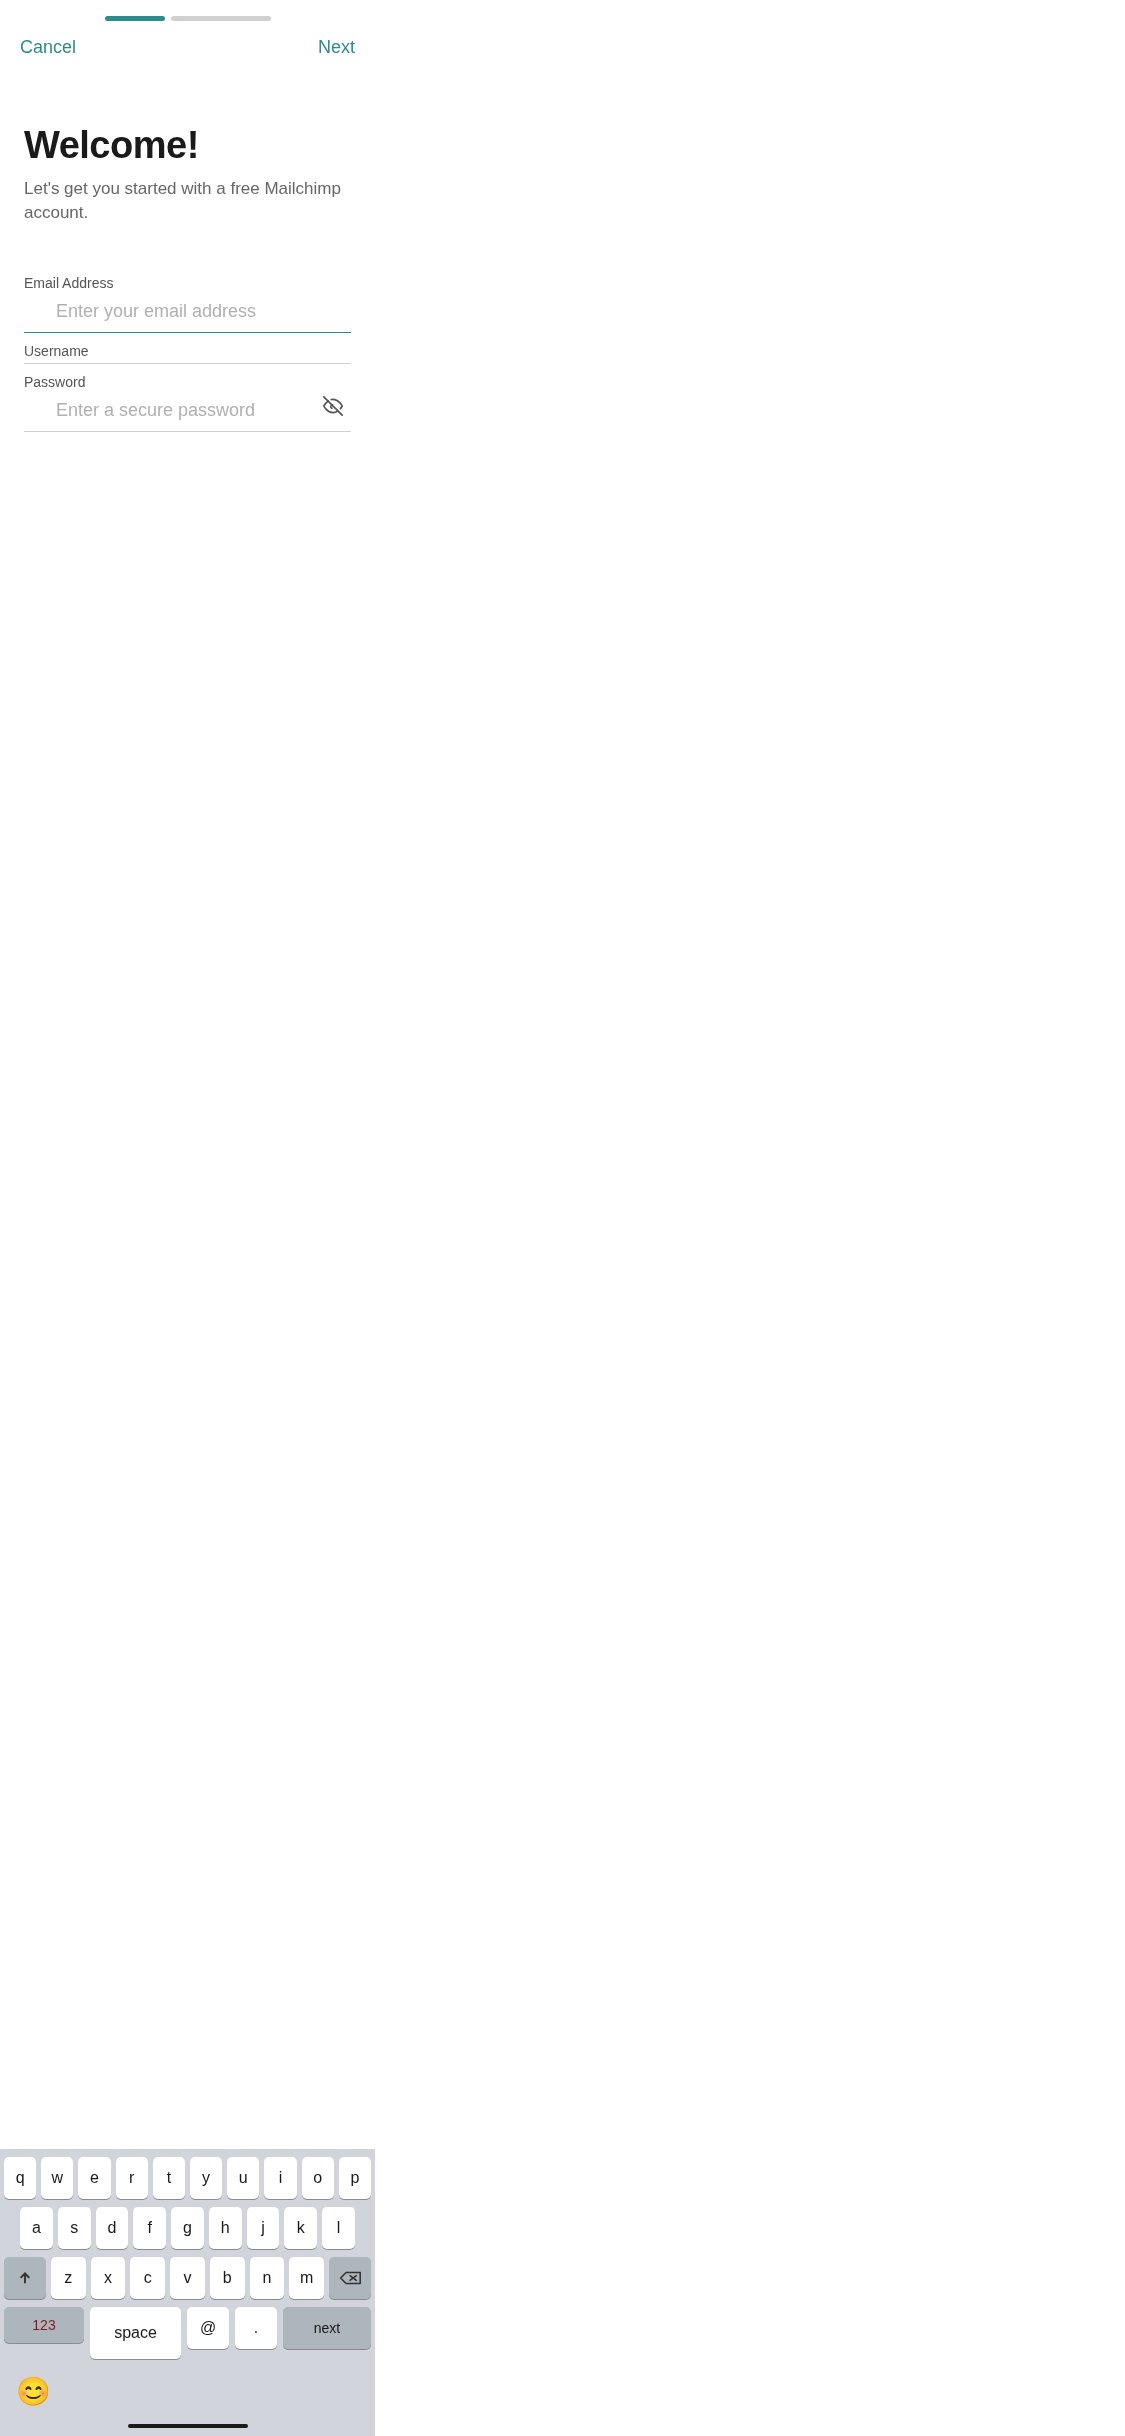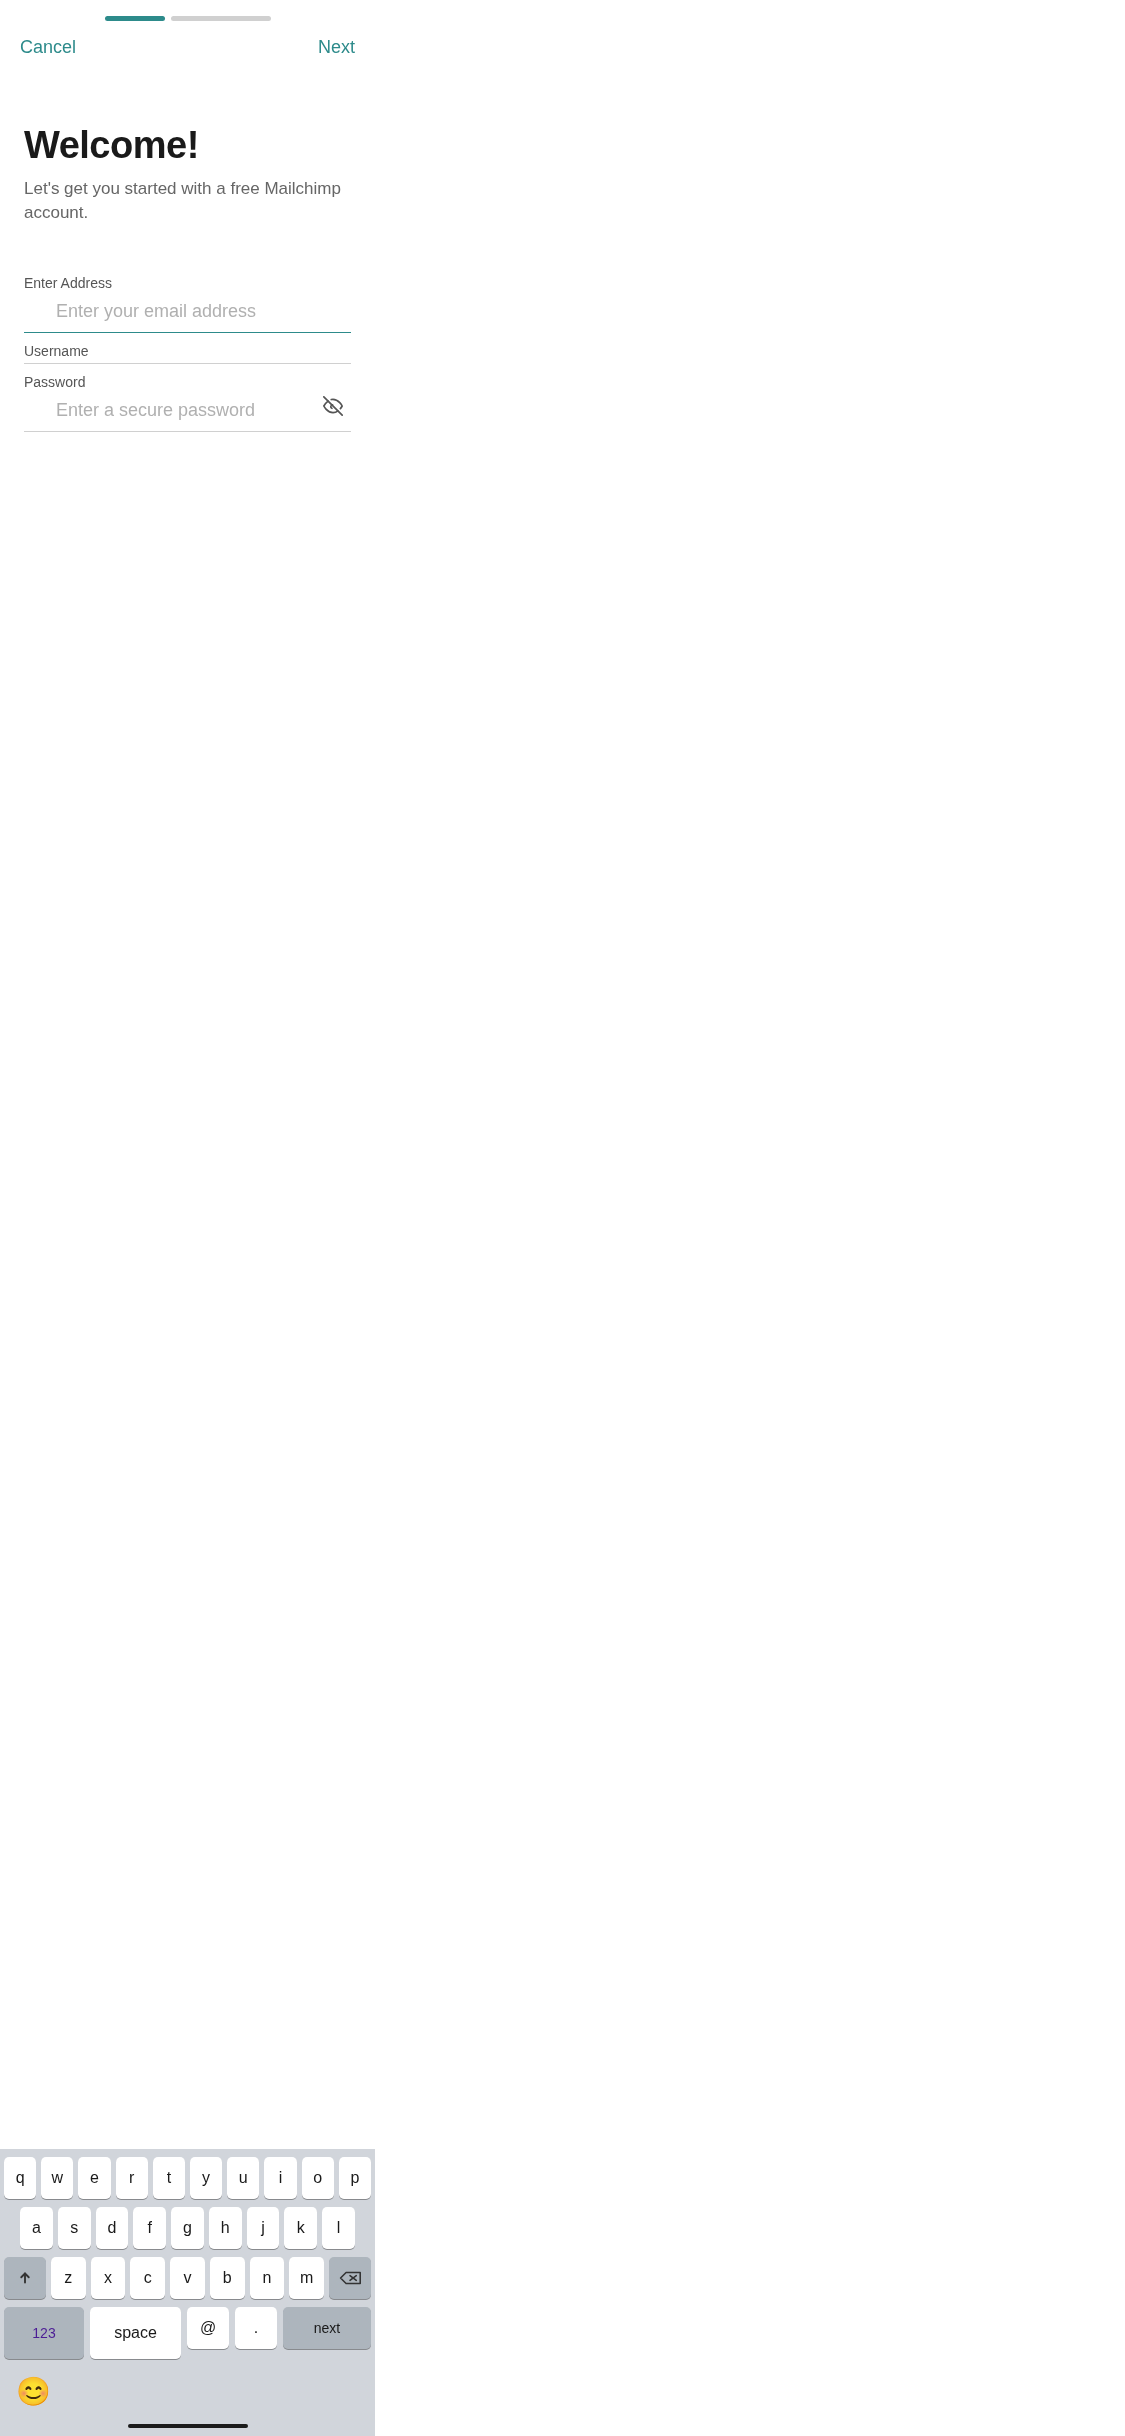--- a/index.html
+++ b/index.html
@@ -202,22 +202,22 @@
       justify-content: center;
       gap: 5px;
       margin-bottom: 8px;
       padding: 0 4px;
     }
 
     .key-123 {
       background: #adb5bd;
       border-radius: 5px;
       font-size: 14px;
-      color: #4c1d95;
-      height: 52px;
+      color: #7f1d1d;
+      height: 36px;
       min-width: 80px;
       display: flex;
       align-items: center;
       justify-content: center;
       box-shadow: 0 1px 0 rgba(0,0,0,0.35);
       cursor: pointer;
       border: none;
     }
 
     .key-space {
@@ -328,21 +328,21 @@
 </div>
 
 <div class="main-content">
   <h1 class="welcome-title">Welcome!</h1>
   <p class="welcome-subtitle">Let's get you started with a free Mailchimp account.</p>
 </div>
 
 <div class="form-section">
 
   <div class="field-group email-field-group">
-    <label class="field-label">Enter Address</label>
+    <label class="field-label">Email Address</label>
     <div class="field-input-row">
       <input type="email" class="field-input" placeholder="Enter your email address" style="">
     </div>
   </div>
 
   <div class="field-group">
     <label class="field-label">Username</label>
   </div>
 
   <div class="field-group">

